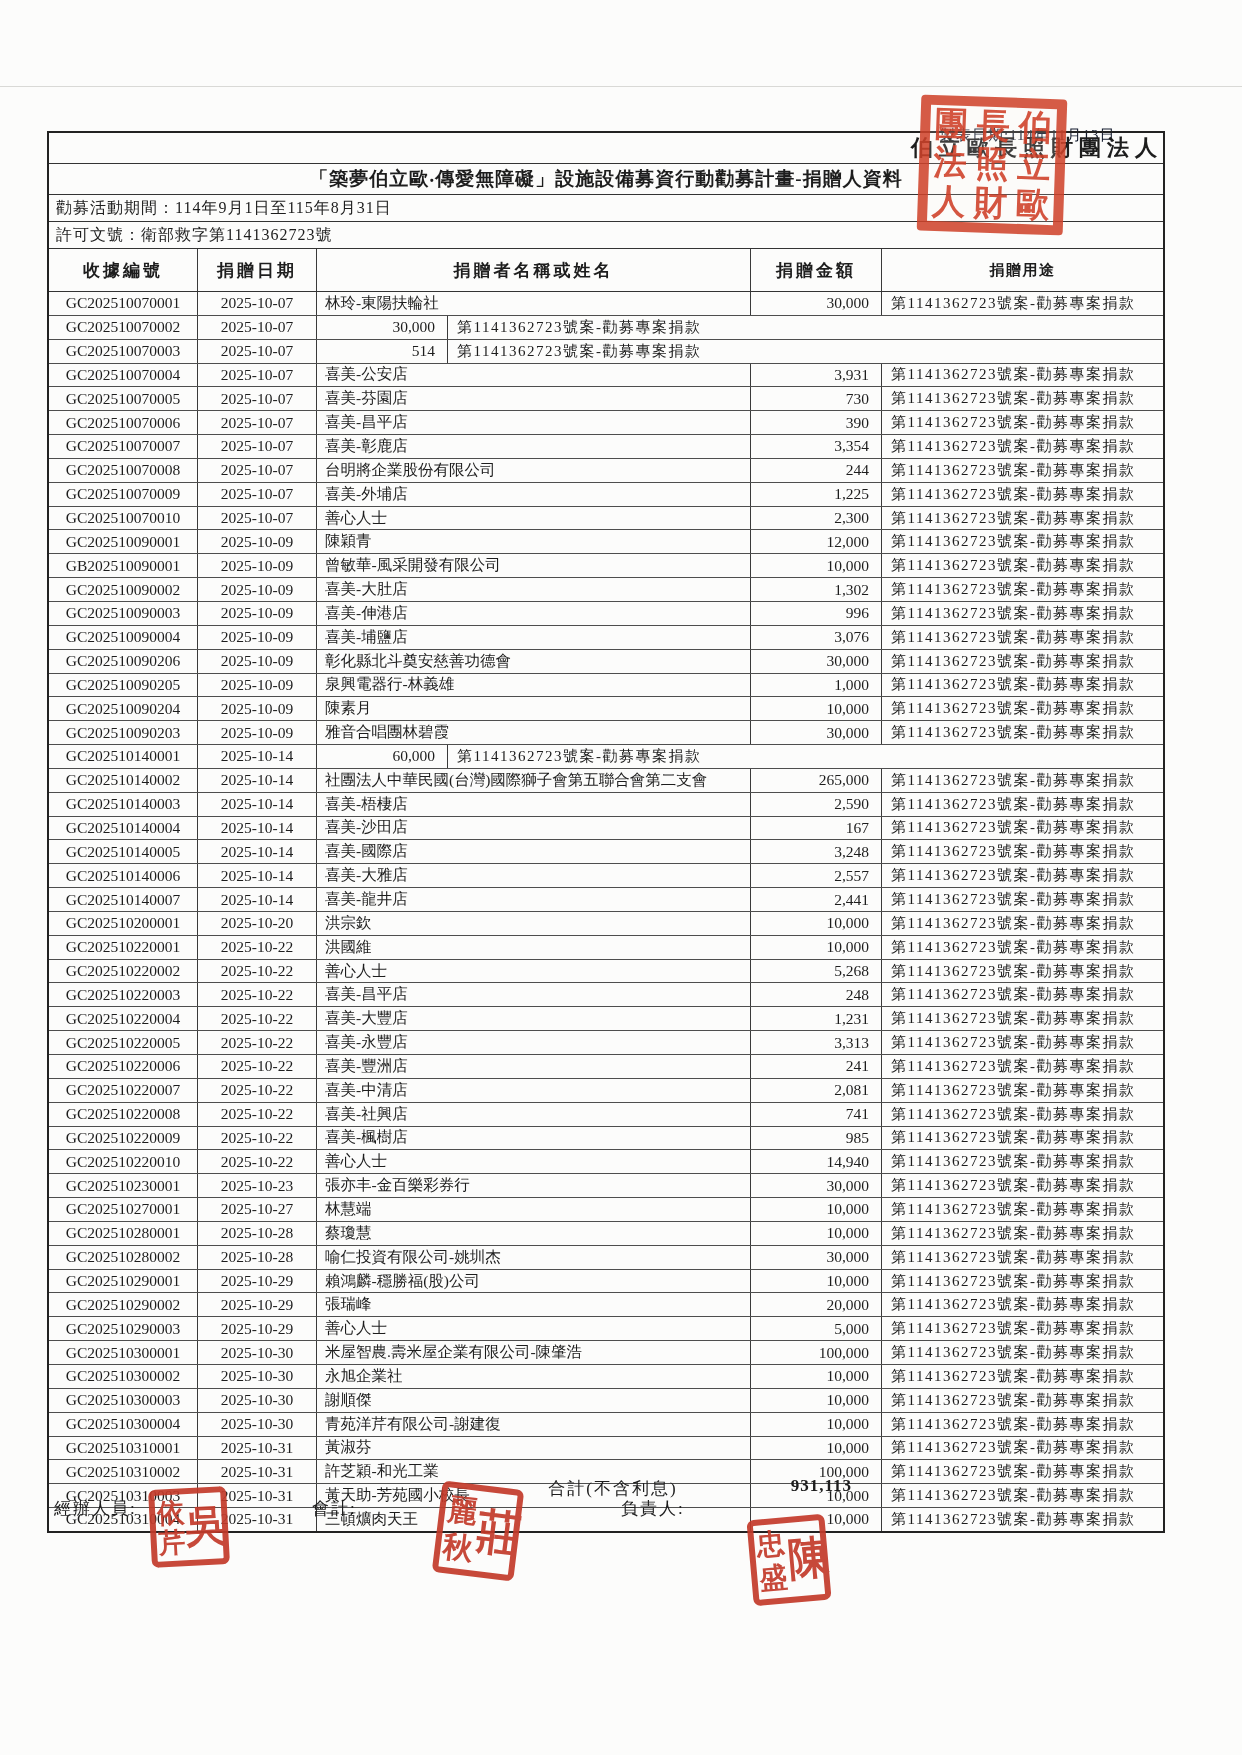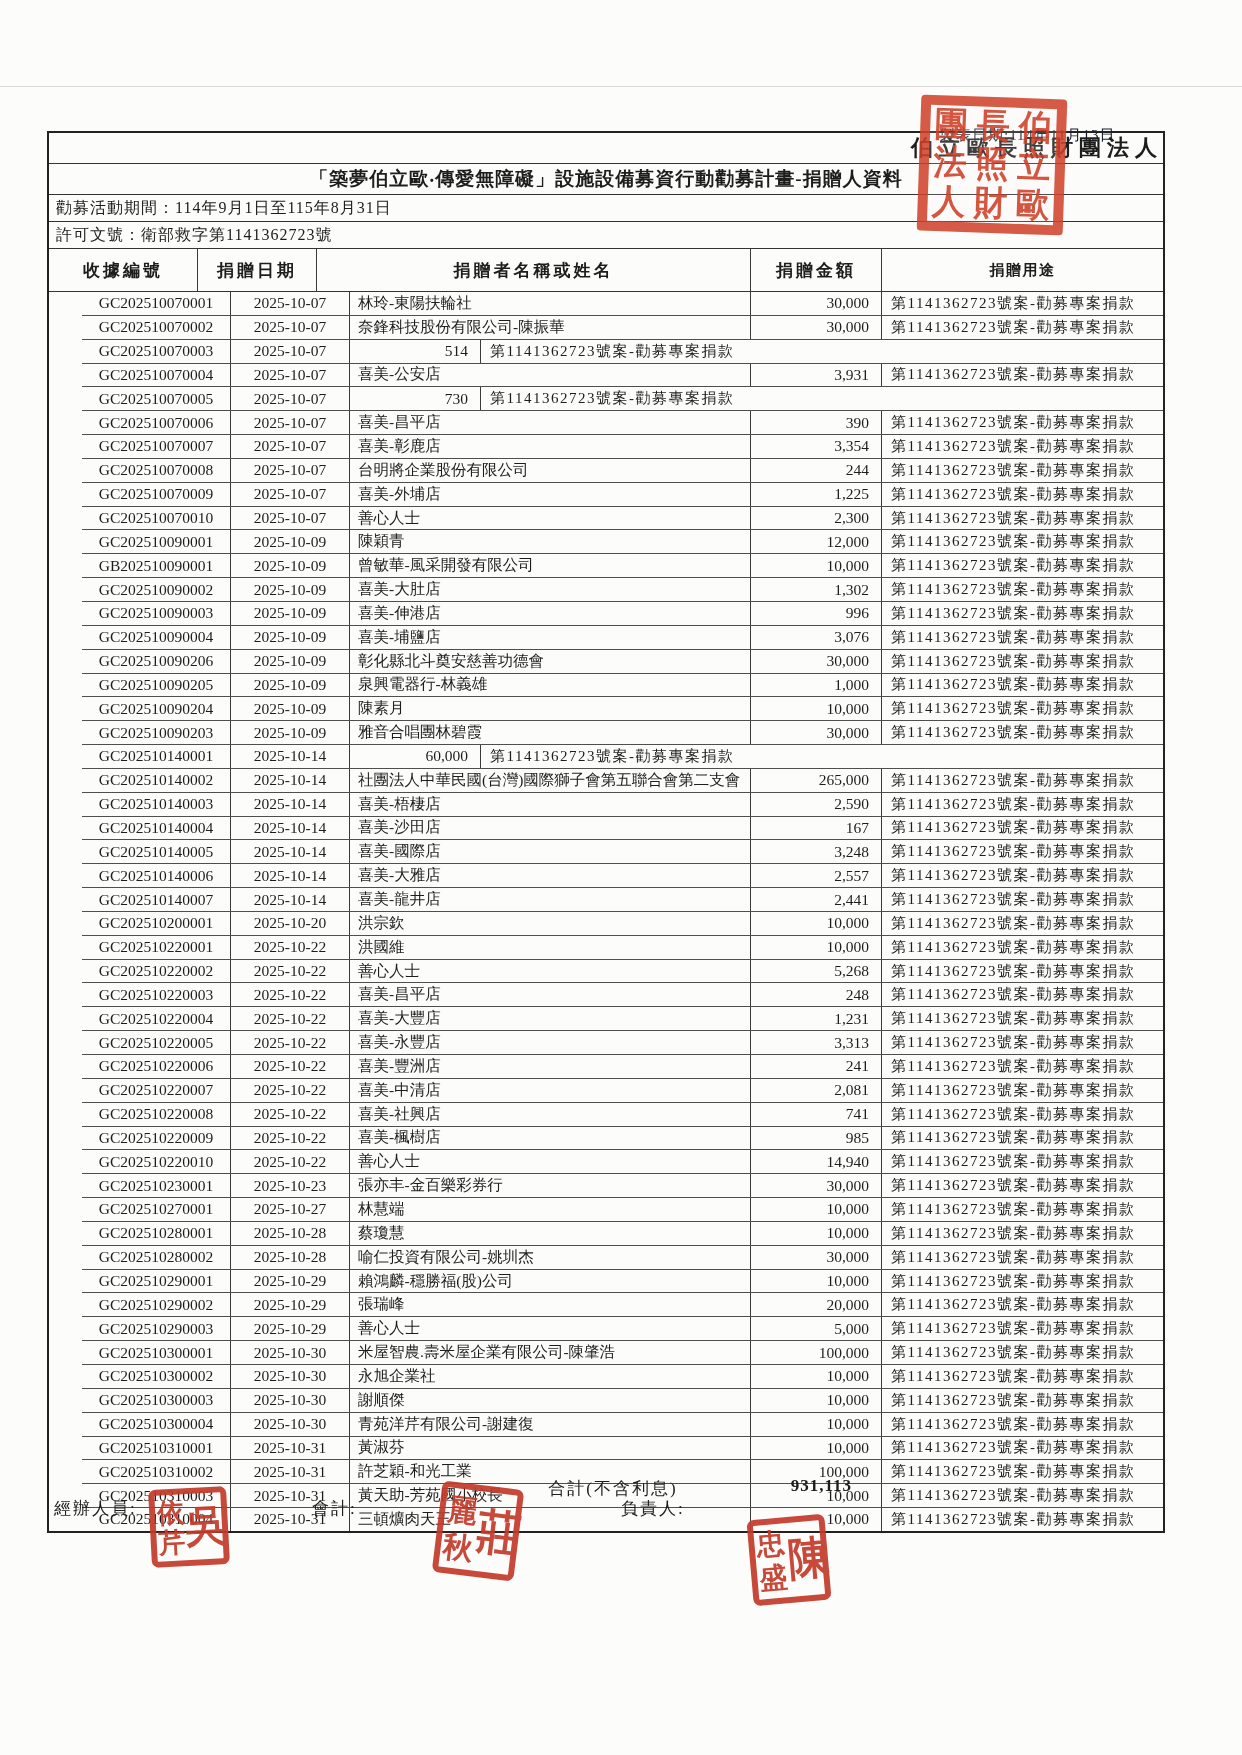--- a/index.html
+++ b/index.html
@@ -14,21 +14,21 @@
   
   .table-wrap{
     position:absolute;left:47px;top:131px;width:1118px;box-sizing:border-box;
     border:2px solid #222;background:transparent;
   }
   .t-title{height:30px;line-height:30px;text-align:right;font-weight:bold;font-size:22px;letter-spacing:6px;border-bottom:1px solid #333;}
   .t-subtitle{height:30px;line-height:30px;text-align:center;font-weight:bold;font-size:19px;letter-spacing:1px;border-bottom:1px solid #333;}
   .t-info{height:26px;line-height:26px;font-size:16px;padding-left:7px;border-bottom:1px solid #333;letter-spacing:1px;}
   .t-header{display:flex;height:42px;border-bottom:1px solid #333;font-weight:bold;font-size:17px;letter-spacing:3px;}
   .t-header .cell{display:flex;align-items:center;justify-content:center;}
-  .t-body{display:block;margin-left:33px;}
+  .t-body{display:block;}
   .t-row{display:flex;height:22.85px;border-bottom:1px solid #4e4e4e;font-size:15.5px;}
   .t-row:last-child{border-bottom:none;}
   .cell{box-sizing:border-box;border-right:1px solid #3a3a3a;overflow:hidden;white-space:nowrap;display:flex;align-items:center;}
   .cell:last-child,.c5{border-right:none;}
   .c1{flex:0 0 149px;justify-content:center;}
   .c2{flex:0 0 119px;justify-content:center;}
   .c3{flex:1 1 auto;justify-content:flex-start;padding-left:8px;}
   .c4{flex:0 0 131px;justify-content:flex-end;padding-right:12px;}
   .c5{flex:0 0 281px;justify-content:flex-start;padding-left:9px;font-size:15px;letter-spacing:1.5px;}
 
@@ -98,40 +98,40 @@
         <div class="t-row">
           <div class="cell c1">GC202510070001</div>
           <div class="cell c2">2025-10-07</div>
           <div class="cell c3">林玲-東陽扶輪社</div>
           <div class="cell c4">30,000</div>
           <div class="cell c5">第1141362723號案-勸募專案捐款</div>
         </div>
         <div class="t-row">
           <div class="cell c1">GC202510070002</div>
           <div class="cell c2">2025-10-07</div>
-          <div class="cell c3">奈鋒科技股份有限公司-陳振華</div>
           <div class="cell c4">30,000</div>
           <div class="cell c5">第1141362723號案-勸募專案捐款</div>
         </div>
         <div class="t-row">
           <div class="cell c1">GC202510070003</div>
           <div class="cell c2">2025-10-07</div>
           <div class="cell c4">514</div>
           <div class="cell c5">第1141362723號案-勸募專案捐款</div>
         </div>
         <div class="t-row">
           <div class="cell c1">GC202510070004</div>
           <div class="cell c2">2025-10-07</div>
           <div class="cell c3">喜美-公安店</div>
           <div class="cell c4">3,931</div>
           <div class="cell c5">第1141362723號案-勸募專案捐款</div>
         </div>
         <div class="t-row">
           <div class="cell c1">GC202510070005</div>
           <div class="cell c2">2025-10-07</div>
+          <div class="cell c3">喜美-芬園店</div>
           <div class="cell c4">730</div>
           <div class="cell c5">第1141362723號案-勸募專案捐款</div>
         </div>
         <div class="t-row">
           <div class="cell c1">GC202510070006</div>
           <div class="cell c2">2025-10-07</div>
           <div class="cell c3">喜美-昌平店</div>
           <div class="cell c4">390</div>
           <div class="cell c5">第1141362723號案-勸募專案捐款</div>
         </div>

